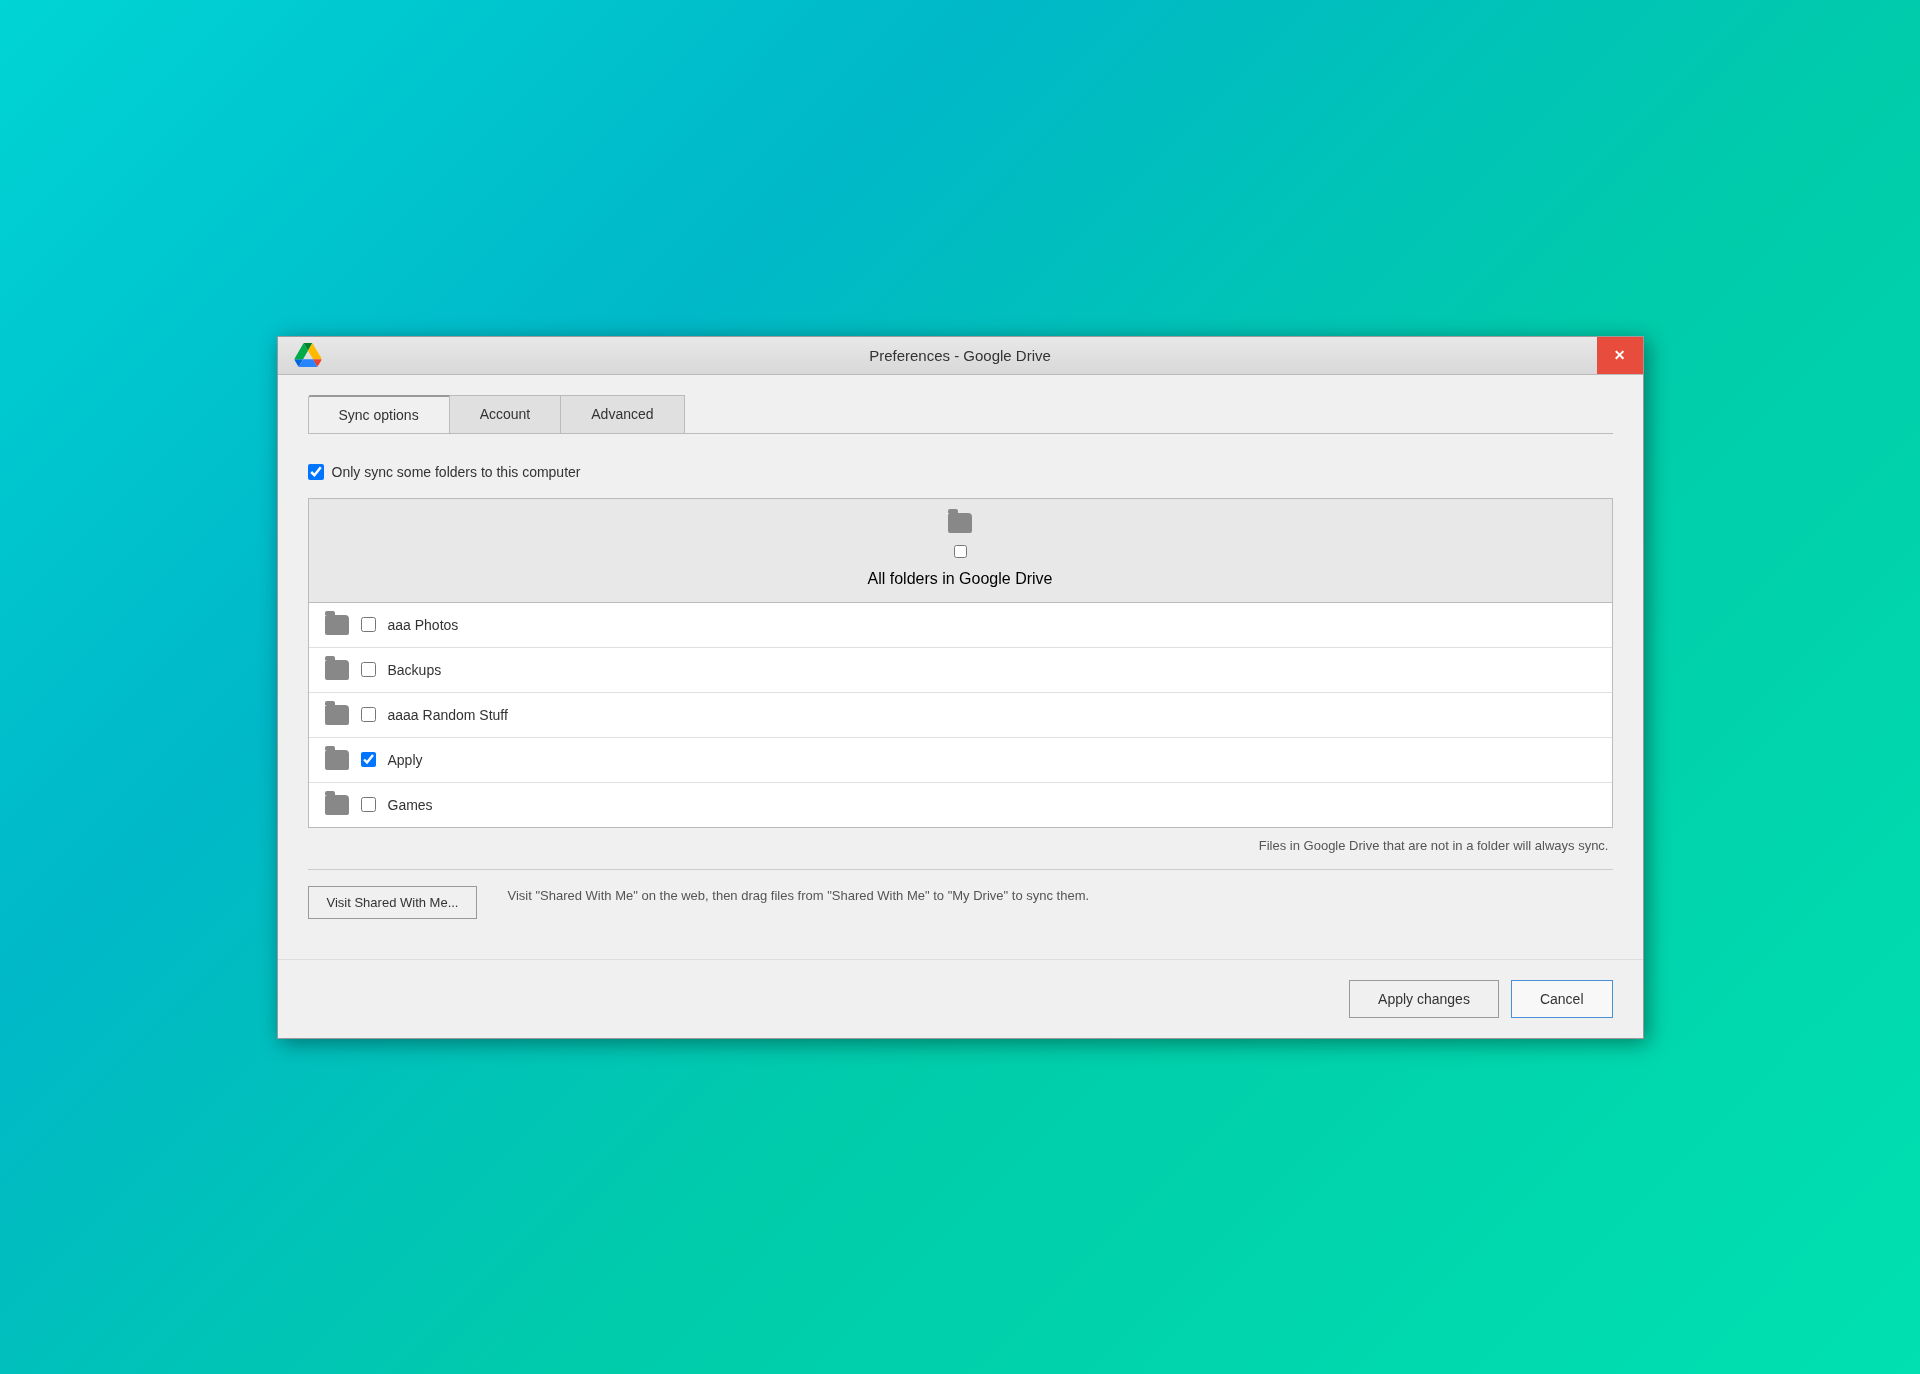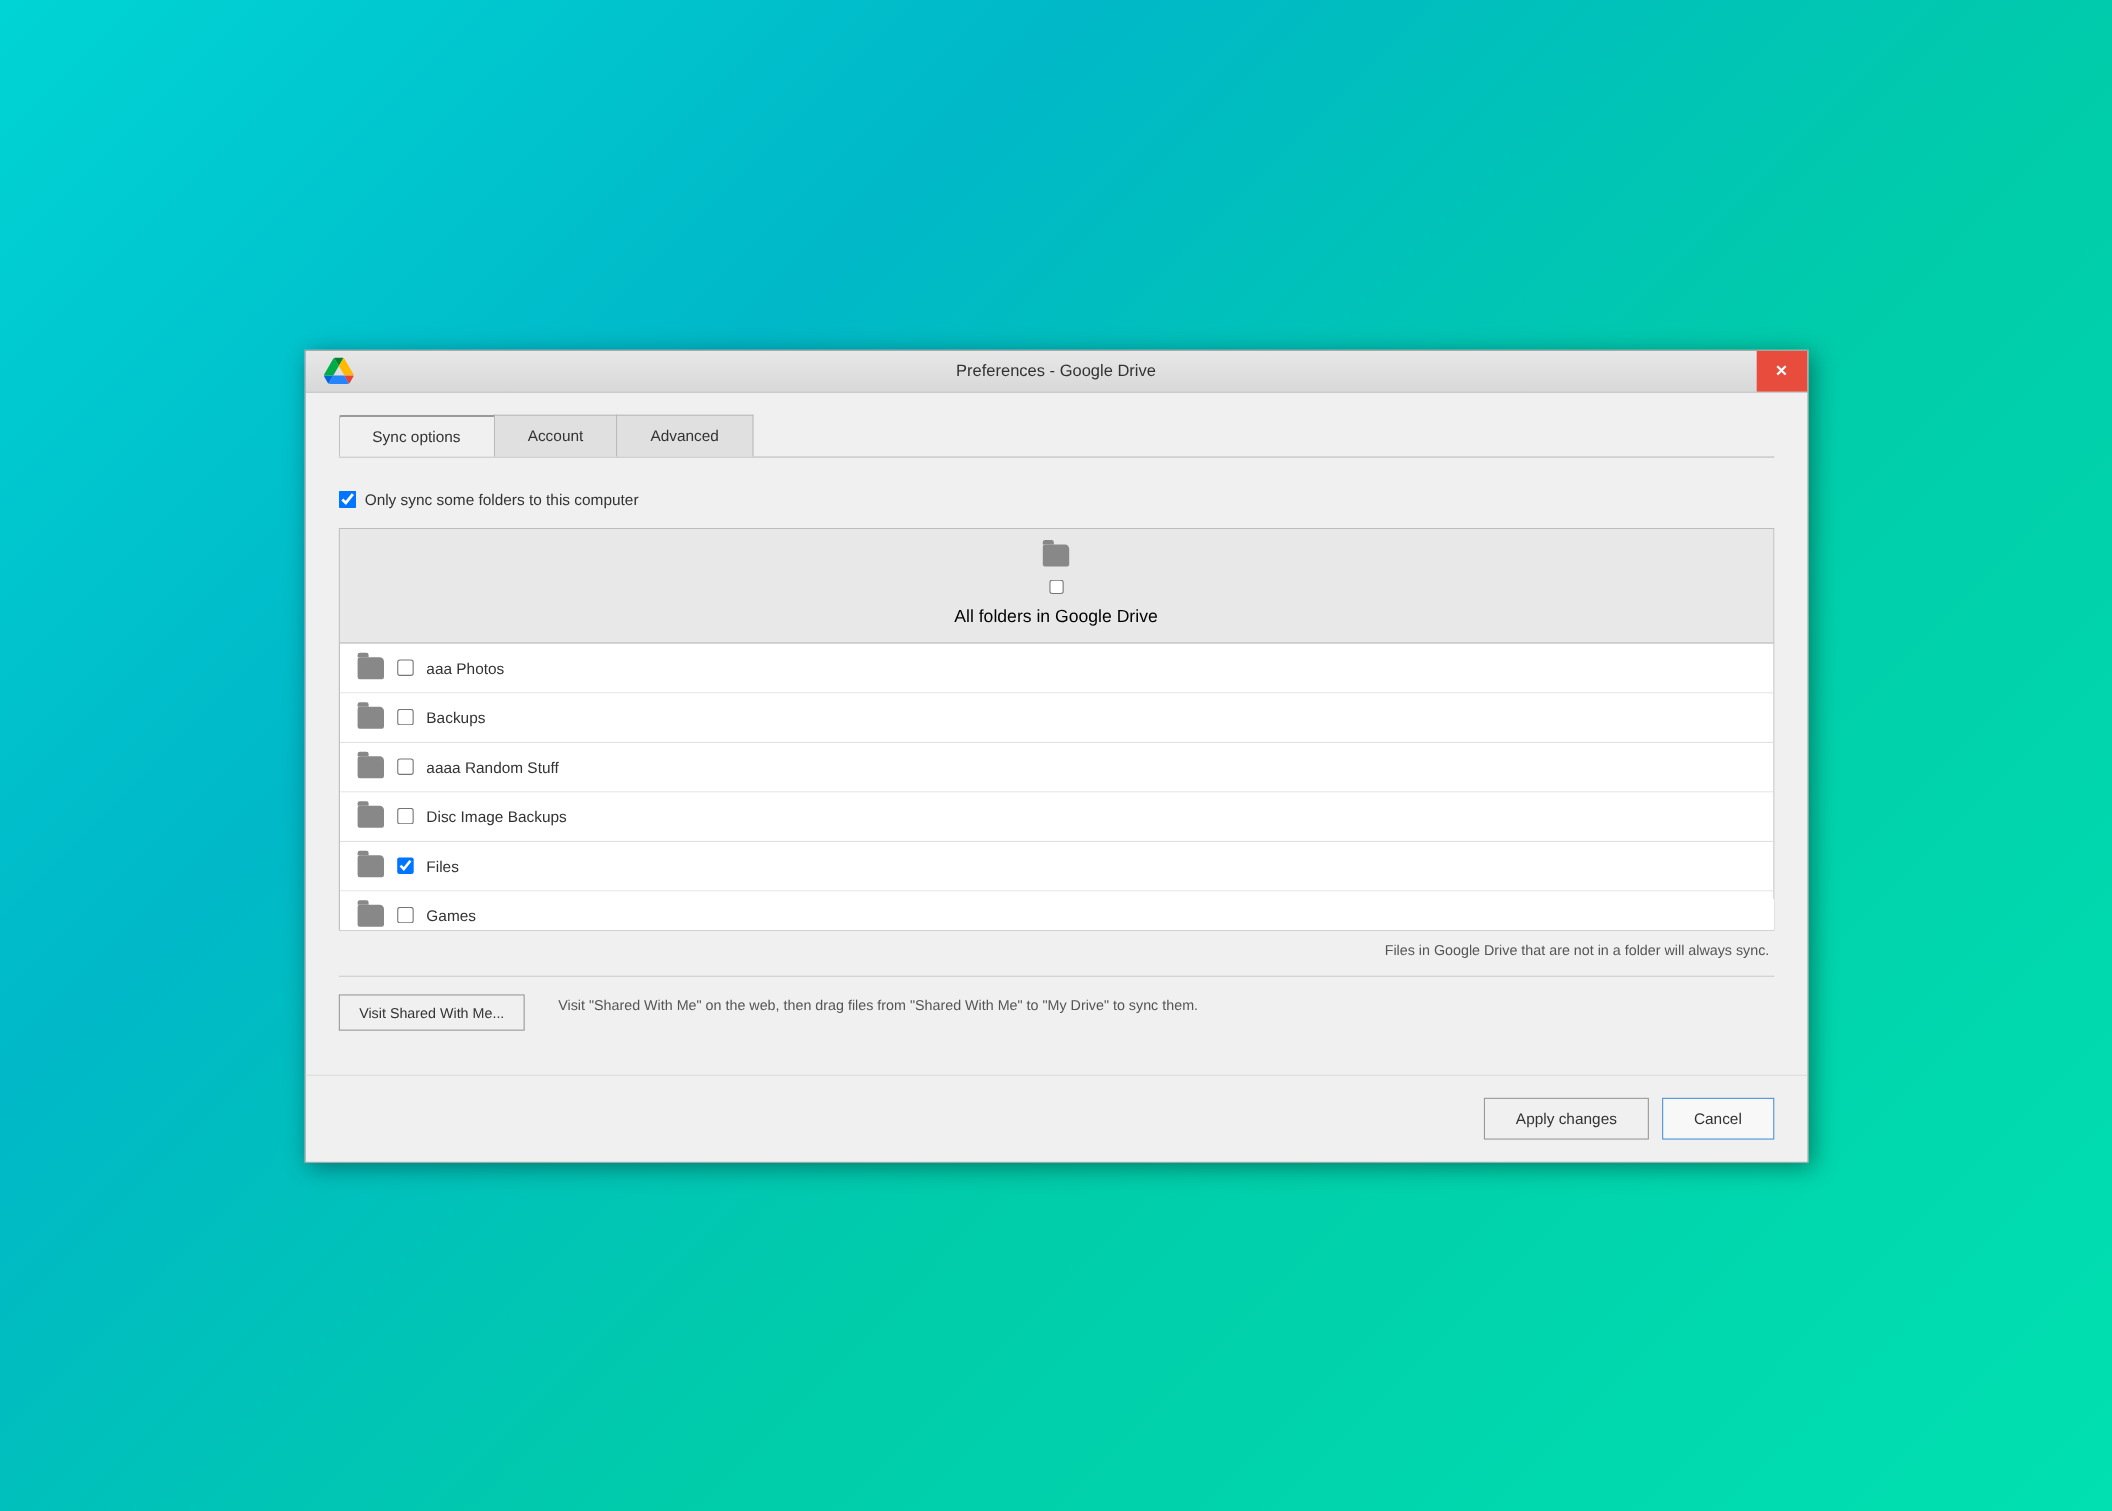--- a/index.html
+++ b/index.html
@@ -322,27 +322,22 @@
             <input type="checkbox" id="folder-2" style="">
             <label for="folder-2" class="folder-item-name">Backups</label>
           </div>
           <div class="folder-item">
             <span class="folder-icon"></span>
             <input type="checkbox" id="folder-1" style="">
             <label for="folder-1" class="folder-item-name">aaaa Random Stuff</label>
           </div>
           <div class="folder-item">
             <span class="folder-icon"></span>
-            <input type="checkbox" id="folder-3" style="">
-            <label for="folder-3" class="folder-item-name">Disc Image Backups</label>
-          </div>
-          <div class="folder-item">
-            <span class="folder-icon"></span>
             <input type="checkbox" id="folder-4" checked="" style="">
-            <label for="folder-4" class="folder-item-name">Files</label>
+            <label for="folder-4" class="folder-item-name">Apply</label>
           </div>
           <div class="folder-item">
             <span class="folder-icon"></span>
             <input type="checkbox" id="folder-5" style="">
             <label for="folder-5" class="folder-item-name">Games</label>
           </div>
         </div>
       </div>
 
       <div class="always-sync-note">Files in Google Drive that are not in a folder will always sync.</div>

